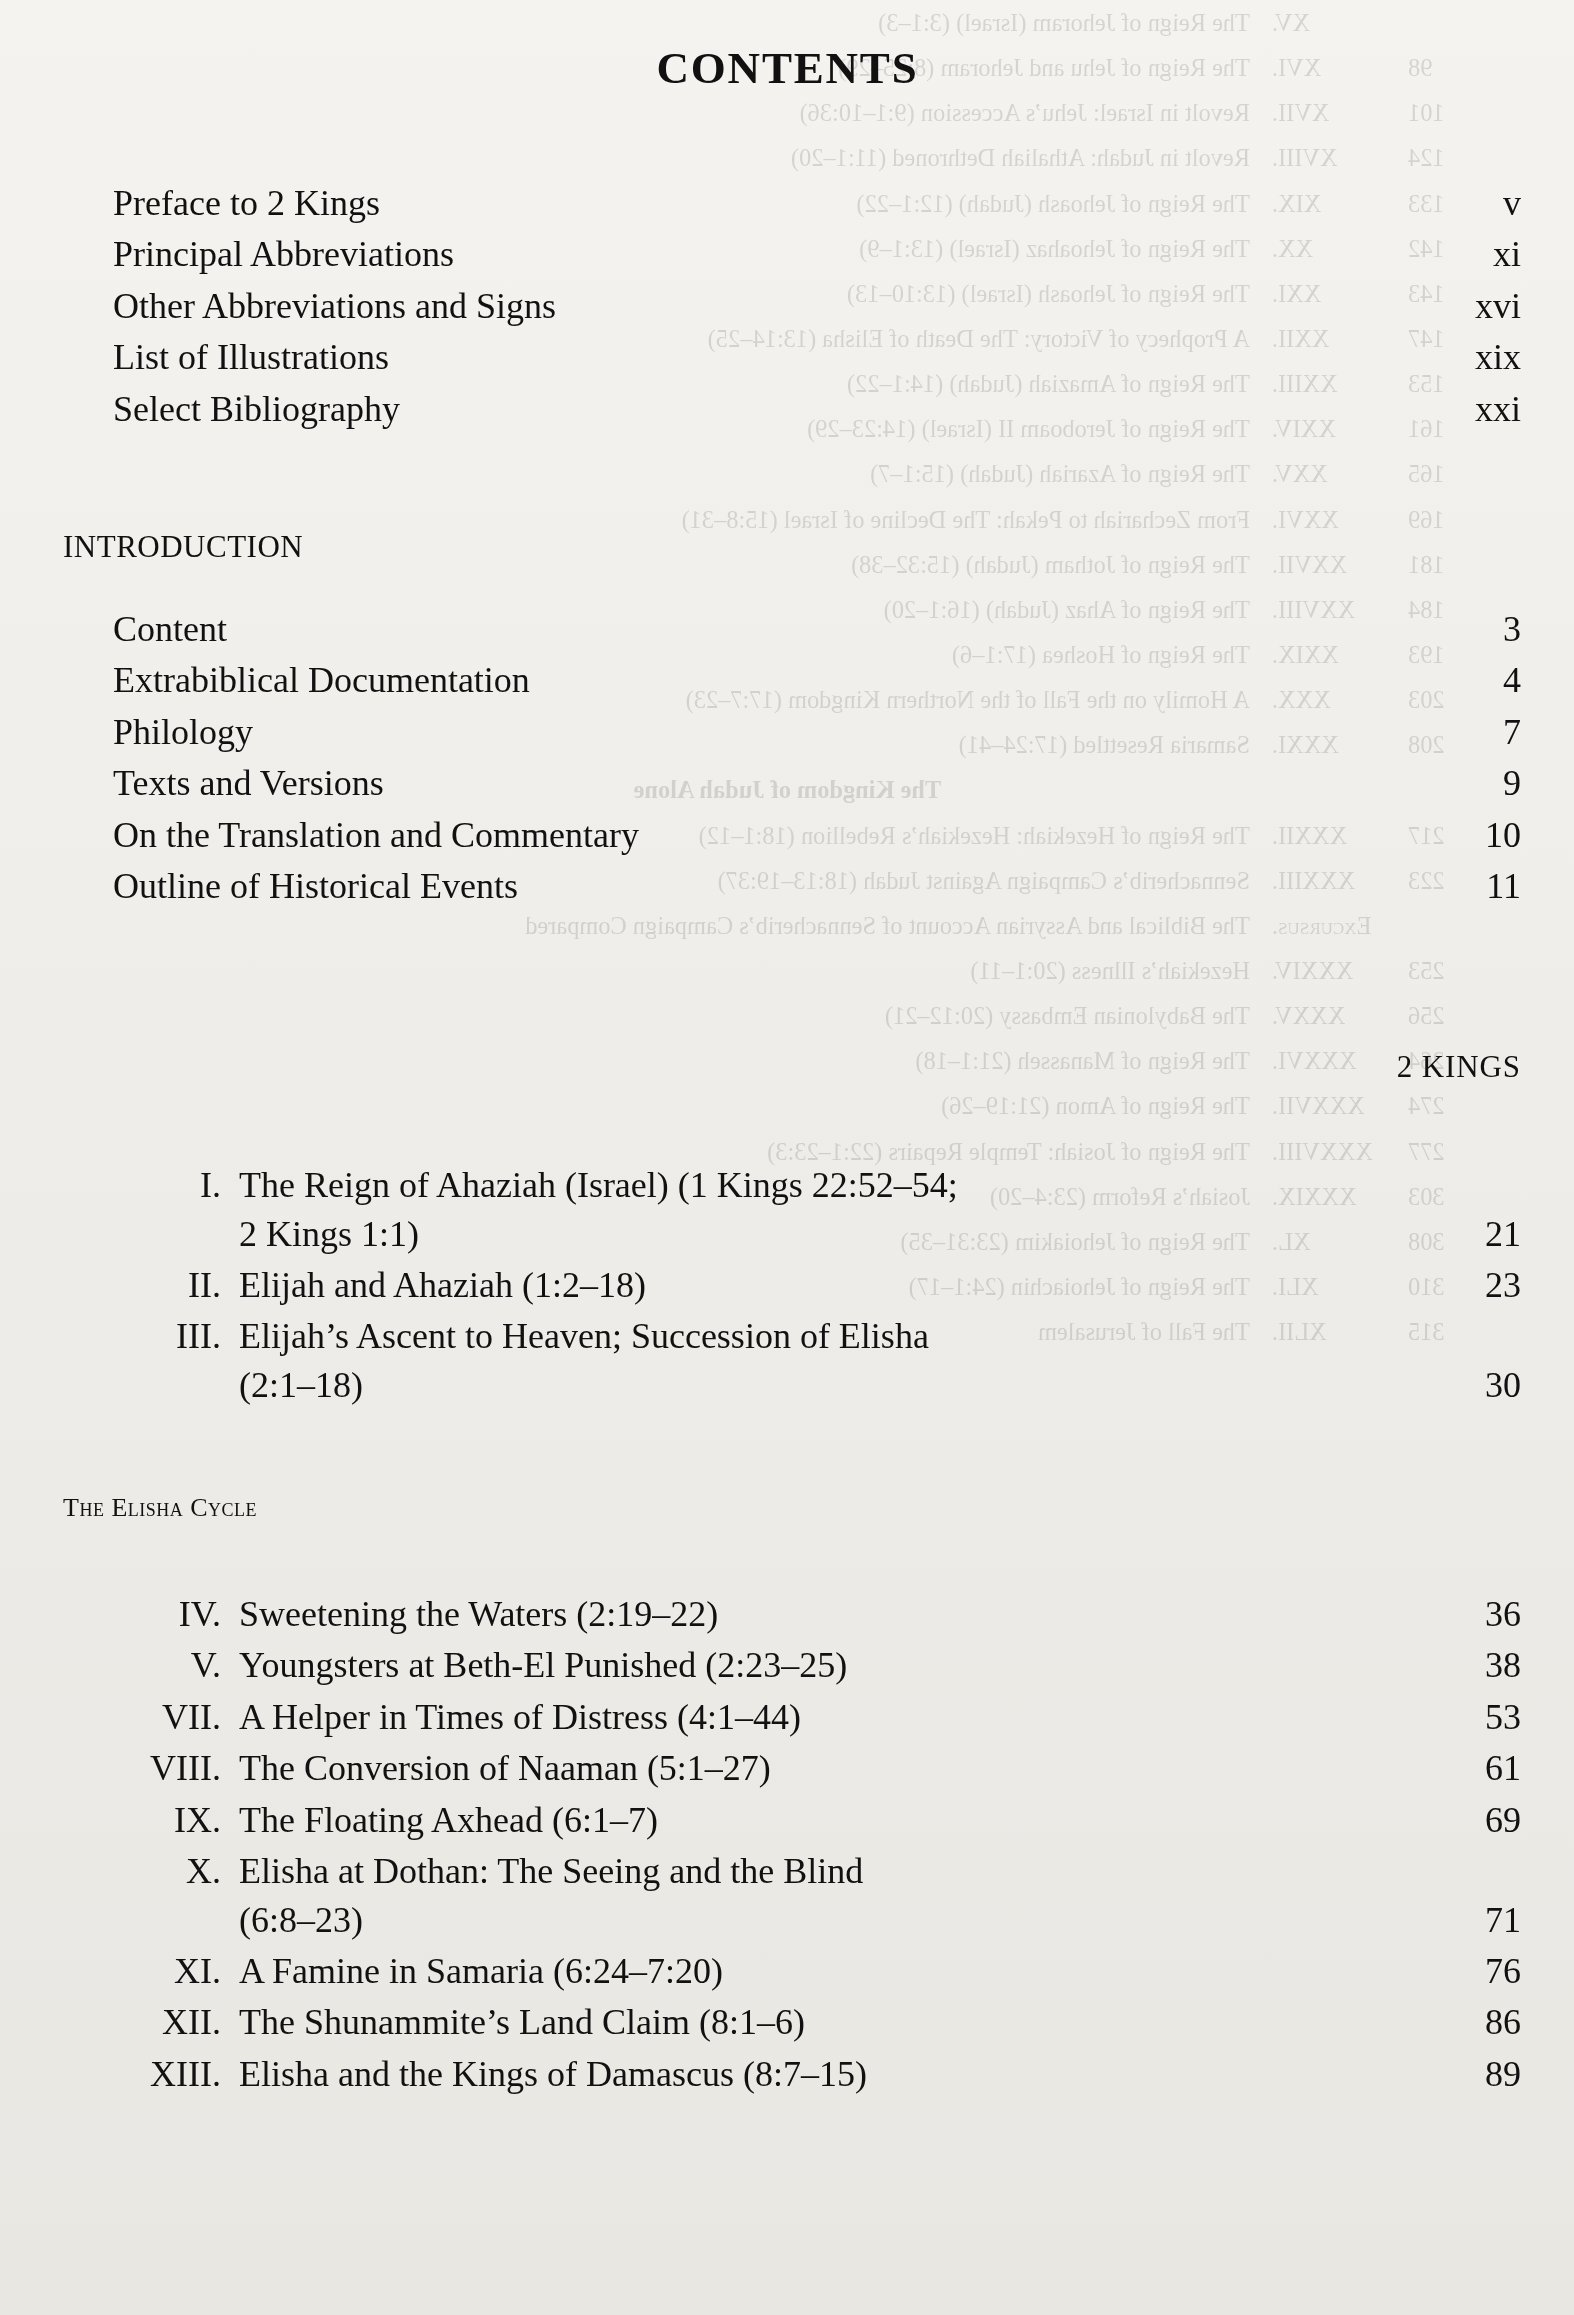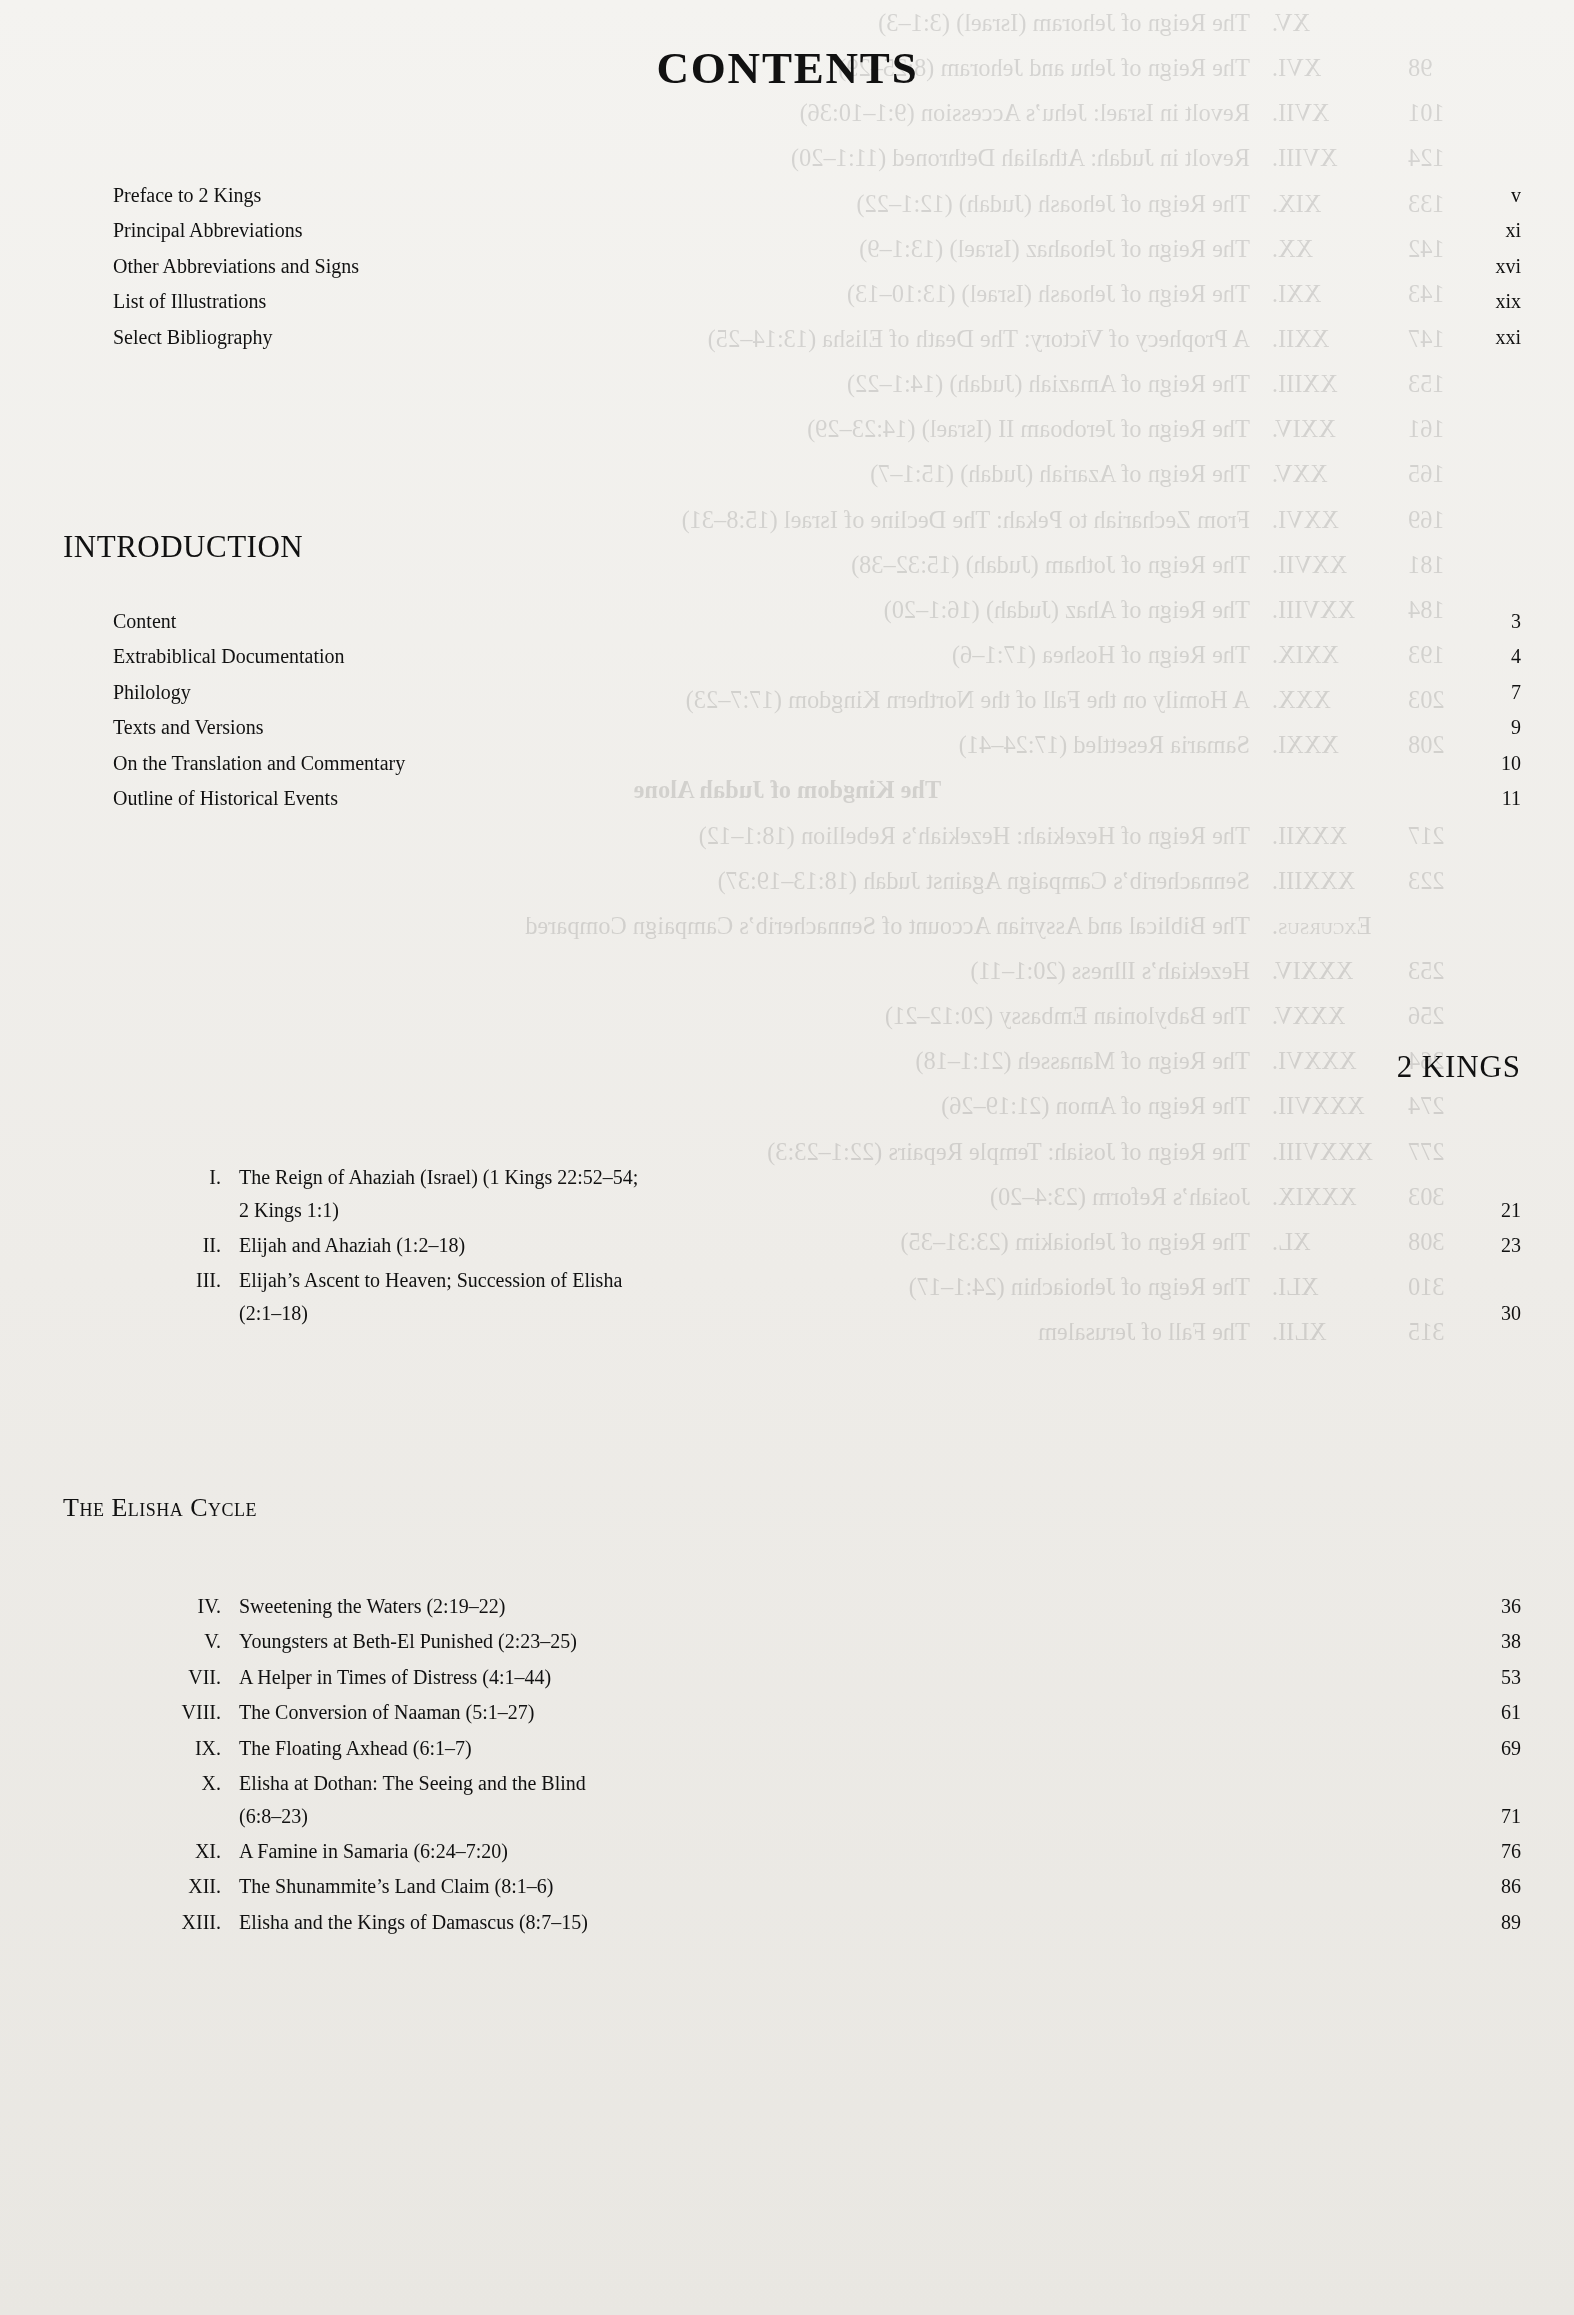--- a/index.html
+++ b/index.html
@@ -80,21 +80,21 @@
     letter-spacing: 1.8px;
     font-weight: bold;
     margin: 8px;
   }
 
   .block { position: absolute; left: 63px; right: 54px; }
 
   .entry {
     display: flex;
     align-items: baseline;
-    font-size: 20px;
+    font-size: 36px;
     line-height: 1.0;
     margin-bottom: 15.4px;
   }
   .entry .rom {
     flex: 0 0 158px;
     text-align: right;
     padding-right: 18px;
     white-space: nowrap;
   }
   .entry .txt {

